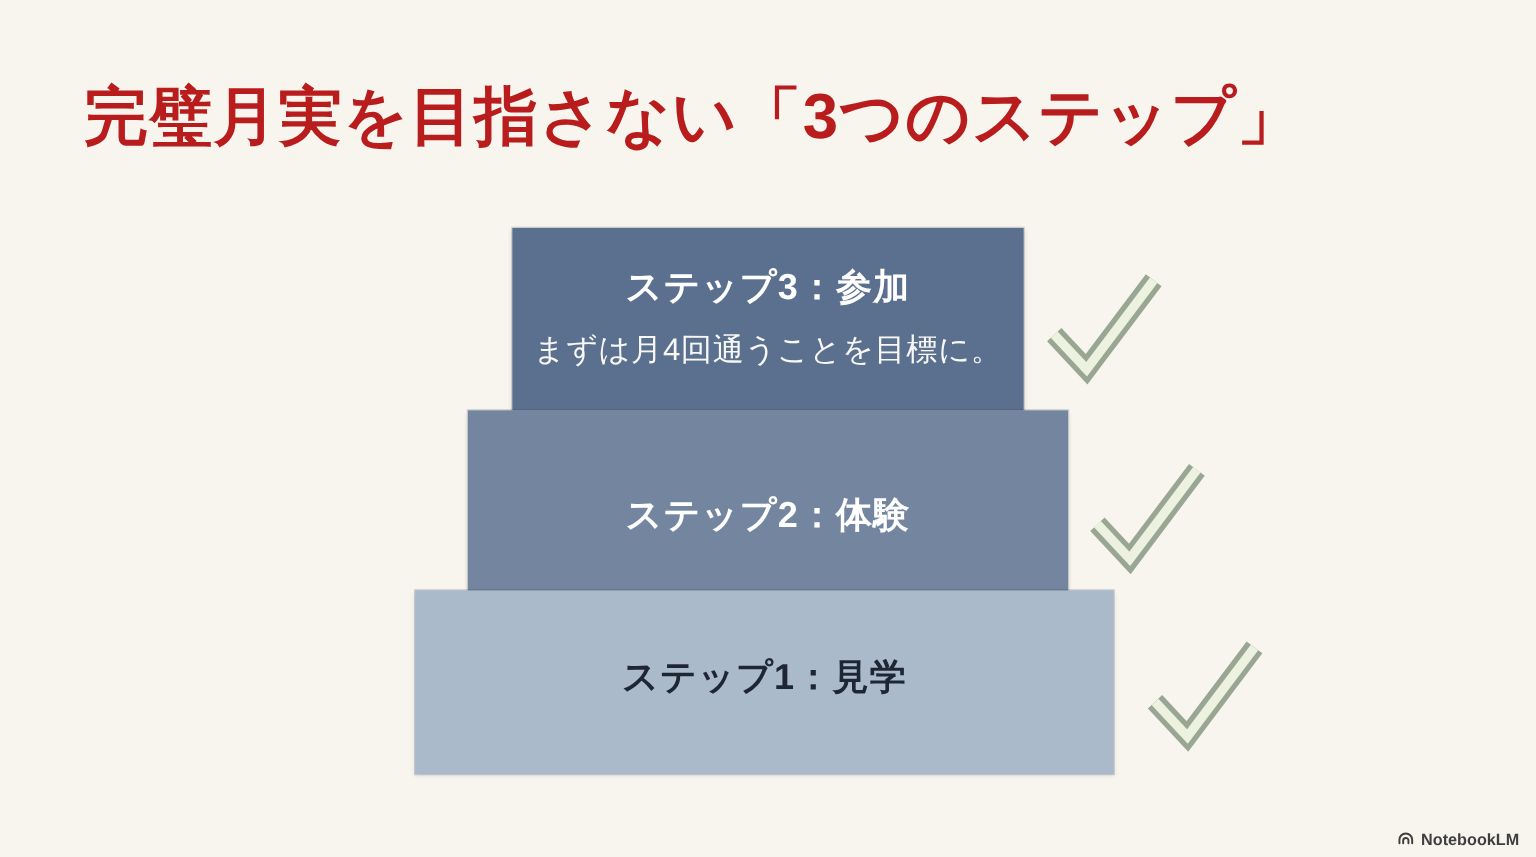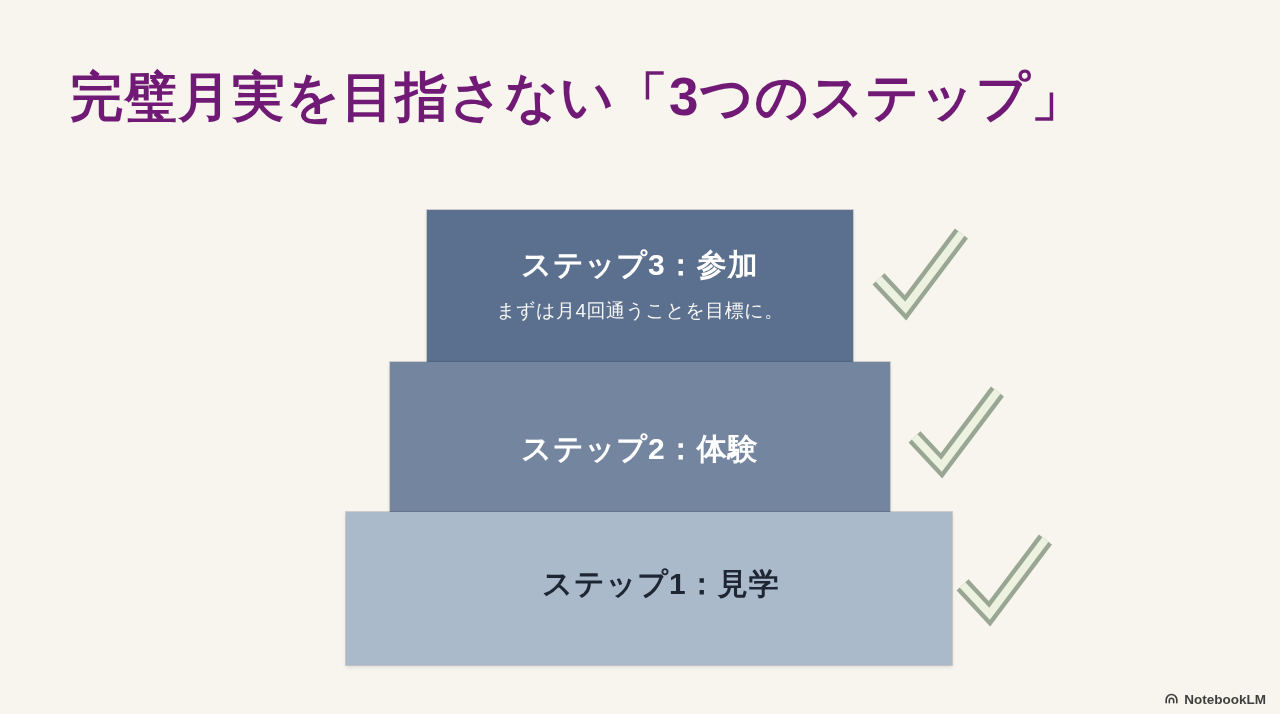--- a/index.html
+++ b/index.html
@@ -14,44 +14,43 @@
     width: 1280px; height: 714px;
     background: var(--bg, #f7f5ee);
   }
   .title {
     position: absolute;
     left: 70px; top: 62px;
     width: 1140px;
     font-size: 53px;
     font-weight: 900;
     letter-spacing: 1px;
-    color: #701a75;
+    color: #b91c1c;
     white-space: nowrap;
   }
   .step {
     position: absolute;
     display: flex;
     flex-direction: column;
     align-items: center;
     justify-content: center;
     text-align: center;
     box-shadow: 0 0 0 1px rgba(50,60,80,0.20), 0 2px 4px rgba(50,60,80,0.15);
-    margin-top: 20px;
   }
   .step-3 { left: 427px; top: 190px; width: 426px; height: 152px; }
   .step-2 { left: 390px; top: 342px; width: 500px; height: 184px; }
   .step-1 { left: 346px; top: 492px; width: 582px; height: 153px; }
   .step-heading {
     font-size: 30px;
     font-weight: 800;
     margin-bottom: 9px;
     letter-spacing: 1px;
   }
   .step-body {
-    font-size: 19px;
+    font-size: 26px;
     line-height: 1.7;
     letter-spacing: 0.5px;
   }
   .check {
     position: absolute;
     width: 116px; height: 106px;
   }
   .check-3 { left: 861px; top: 221px; }
   .check-2 { left: 897px; top: 379px; }
   .check-1 { left: 945px; top: 527px; }
@@ -82,21 +81,21 @@
       <div>まずは月4回通うことを目標に。</div>
     </div>
   </div>
 
   <div class="step step-2" style="background-color: rgb(116, 133, 160);">
     <div class="step-heading" style="color: rgb(255, 255, 255);">ステップ2：体験</div>
     <div class="step-body" style="color: rgb(30, 38, 51);">
     </div>
   </div>
 
-  <div class="step step-1" style="background-color: rgb(170, 186, 203); padding-left: 24px;">
+  <div class="step step-1" style="background-color: rgb(170, 186, 203);">
     <div class="step-heading" style="color: rgb(30, 38, 51);">ステップ1：見学</div>
   </div>
 
   <svg class="check check-3" viewBox="0 0 120 110">
     <path class="check-outer" d="M18 60 L46 90 L104 13"></path>
     <path class="check-inner" d="M18 60 L46 90 L104 13"></path>
   </svg>
   <svg class="check check-2" viewBox="0 0 120 110">
     <path class="check-outer" d="M18 60 L46 90 L104 13"></path>
     <path class="check-inner" d="M18 60 L46 90 L104 13"></path>

